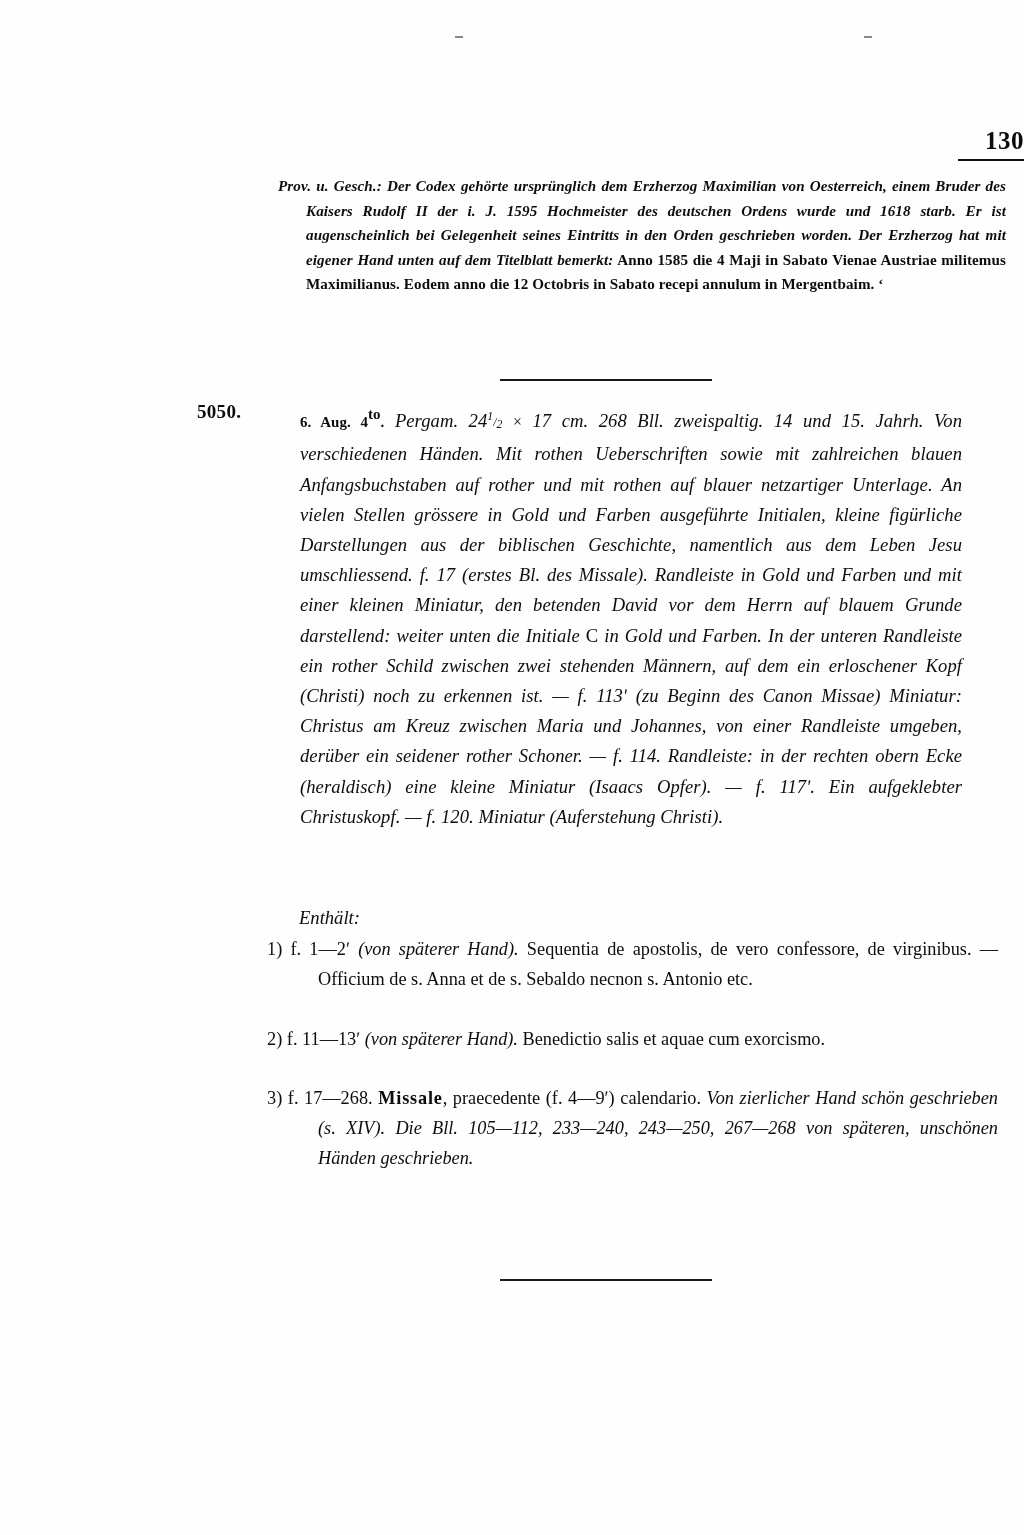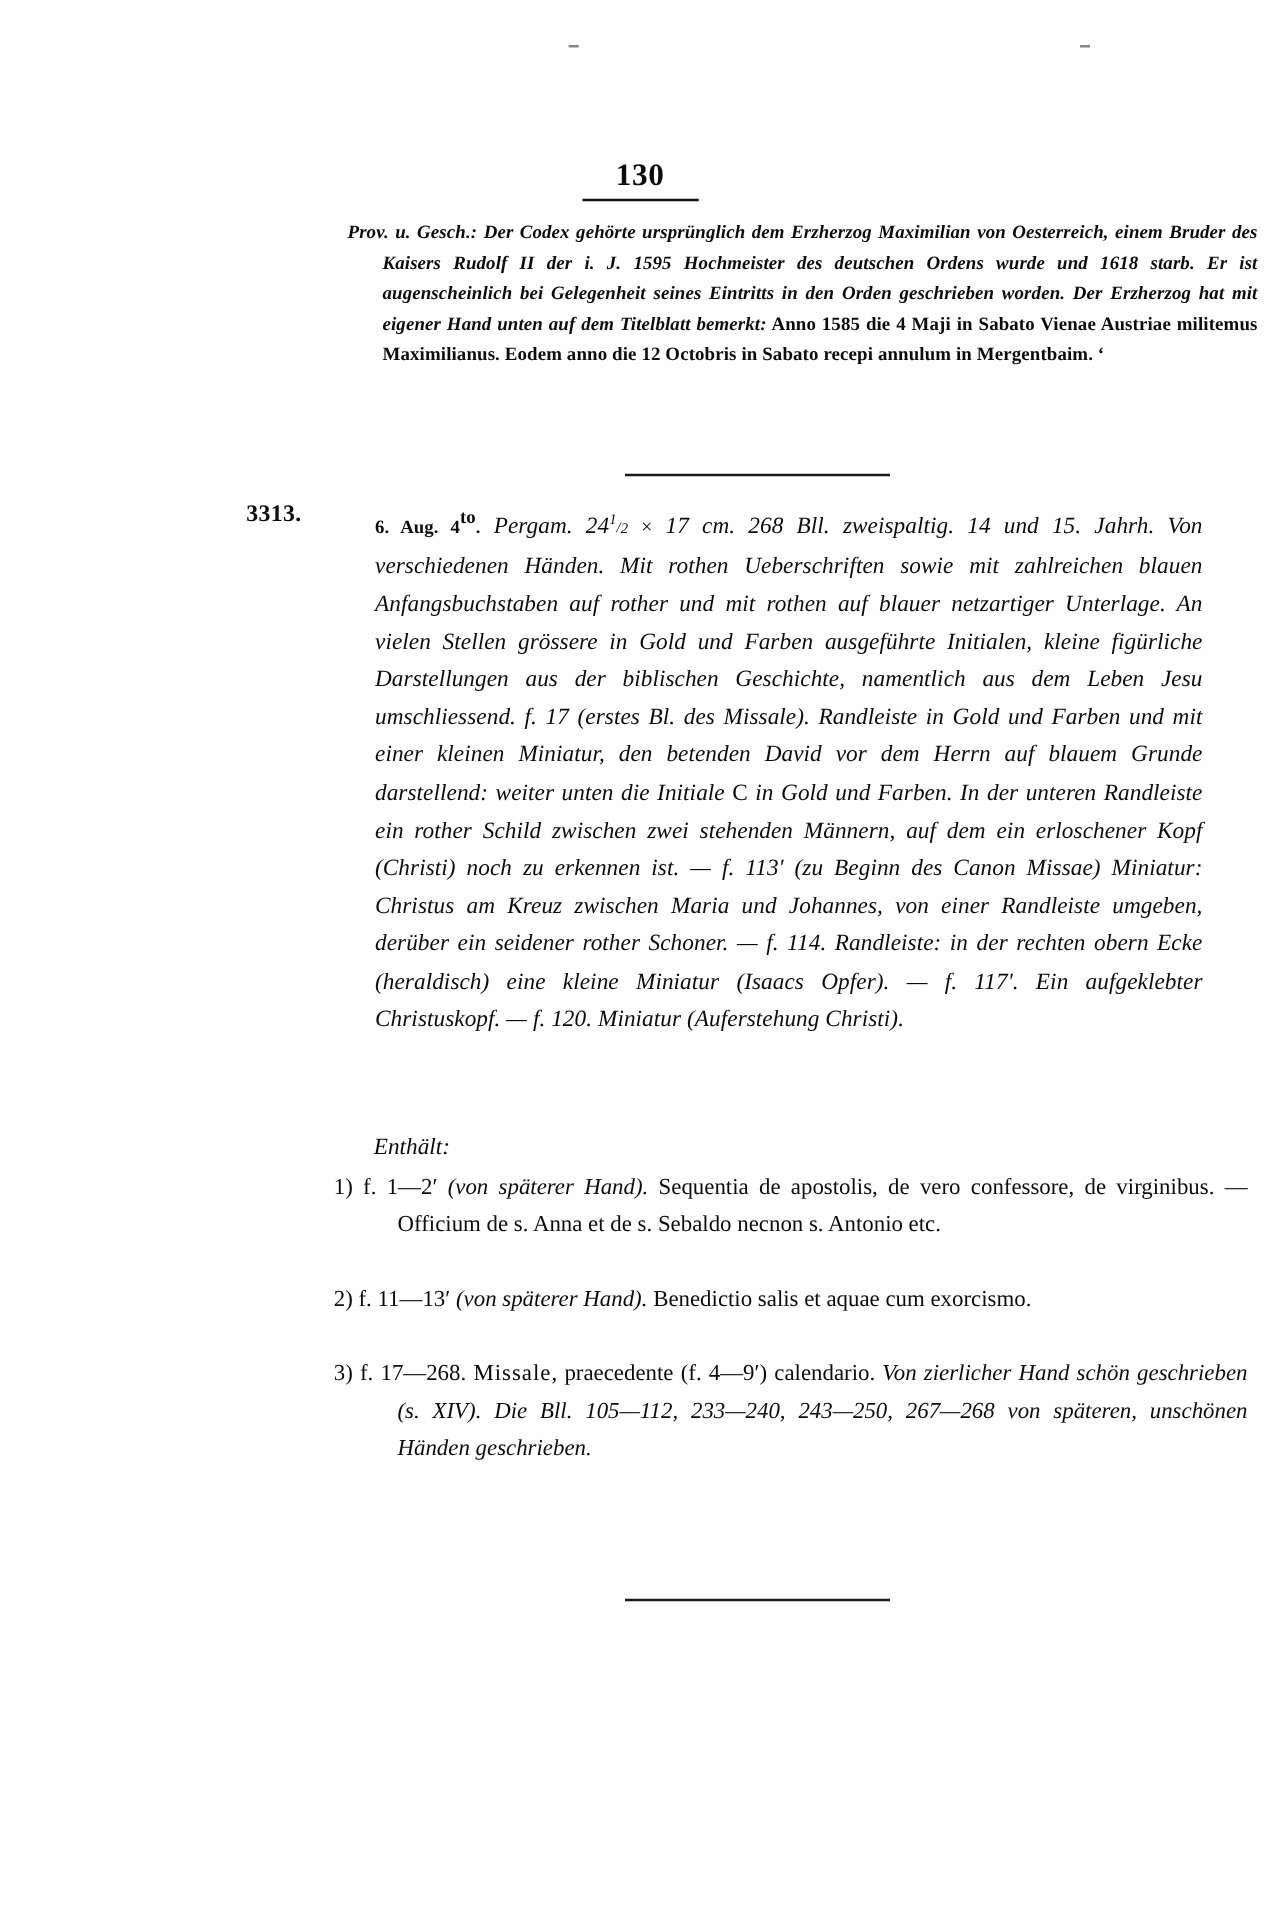--- a/index.html
+++ b/index.html
@@ -20,21 +20,21 @@
     inset: 0;
     background: #fefefe;
   }
 
   
   .folio-wrap {
     position: absolute;
     top: 128px;
     left: 0;
     width: 1024px;
-    text-align: center;
+    text-align: right;
     font-family: Liberation Serif, serif;
   }
   .folio {
     display: inline-block;
     font-size: 25px;
     font-weight: 700;
     letter-spacing: 0.5px;
     line-height: 1;
     padding-bottom: 3px;
     position: relative;
@@ -146,21 +146,21 @@
     width: 680px;
     font-size: 18.3px;
     line-height: 29.8px;
     text-align: justify;
     text-indent: -51px;
     padding-left: 51px;
     font-style: normal;
   }
   .item .it { font-style: italic; }
   .item .bold-spaced {
-    font-weight: 400;
+    font-weight: 700;
     letter-spacing: 0.8px;
   }
   #item-1 { top: 935px; }
   #item-2 { top: 1025px; }
   #item-3 { top: 1084px; }
 
   
   .speckle {
     position: absolute;
     pointer-events: none;
@@ -180,21 +180,21 @@
     <span class="folio">130</span>
   </div>
 
   <div class="note-block" id="prov-top">
     <span class="lbl">Prov. u. Gesch.:</span><span> Der Codex gehörte ursprünglich dem Erzherzog Maximilian von Oesterreich, einem Bruder des Kaisers Rudolf II der i. J. 1595 Hochmeister des deutschen Ordens wurde und 1618 starb. Er ist augenscheinlich bei Gelegenheit seines Eintritts in den Orden geschrieben worden. Der Erzherzog hat mit eigener Hand unten auf dem Titelblatt bemerkt:</span><span class="rom"> Anno 1585 die 4 Maji in Sabato Vienae Austriae militemus Maximilianus. Eodem anno die 12 Octobris in Sabato recepi annulum in Mergentbaim.  ʻ</span>
   </div>
 
 
   <div class="rule" id="rule-top"></div>
 
-  <div class="entry-number">3313.</div>
+  <div class="entry-number">5050.</div>
 
   <div class="entry-body">
     <span class="head-date">6. Aug. 4</span><sup class="head-date">to</sup><span class="head-date">.</span>
     <span>Pergam. 24</span><span class="frac"><span class="num">1</span>/<span class="den">2</span></span>
     <span class="times">×</span>
     <span>17 cm. 268 Bll. zweispaltig. 14 und 15. Jahrh. Von verschiedenen Händen. Mit rothen Ueberschriften sowie mit zahlreichen blauen Anfangsbuchstaben auf rother und mit rothen auf blauer netzartiger Unterlage. An vielen Stellen grössere in Gold und Farben ausgeführte Initialen, kleine figürliche Darstellungen aus der biblischen Geschichte, namentlich aus dem Leben Jesu umschliessend. f. 17 (erstes Bl. des Missale). Randleiste in Gold und Farben und mit einer kleinen Miniatur, den betenden David vor dem Herrn auf blauem Grunde darstellend: weiter unten die Initiale</span>
     <span class="rom-c">C</span>
     <span>in Gold und Farben. In der unteren Randleiste ein rother Schild zwischen zwei stehenden Männern, auf dem ein erloschener Kopf (Christi) noch zu erkennen ist. — f. 113ʹ (zu Beginn des Canon Missae) Miniatur: Christus am Kreuz zwischen Maria und Johannes, von einer Randleiste umgeben, derüber ein seidener rother Schoner. — f. 114. Randleiste: in der rechten obern Ecke (heraldisch) eine kleine Miniatur (Isaacs Opfer). — f. 117ʹ. Ein aufgeklebter Christuskopf. — f. 120. Miniatur (Auferstehung Christi).</span>
   </div>
 

